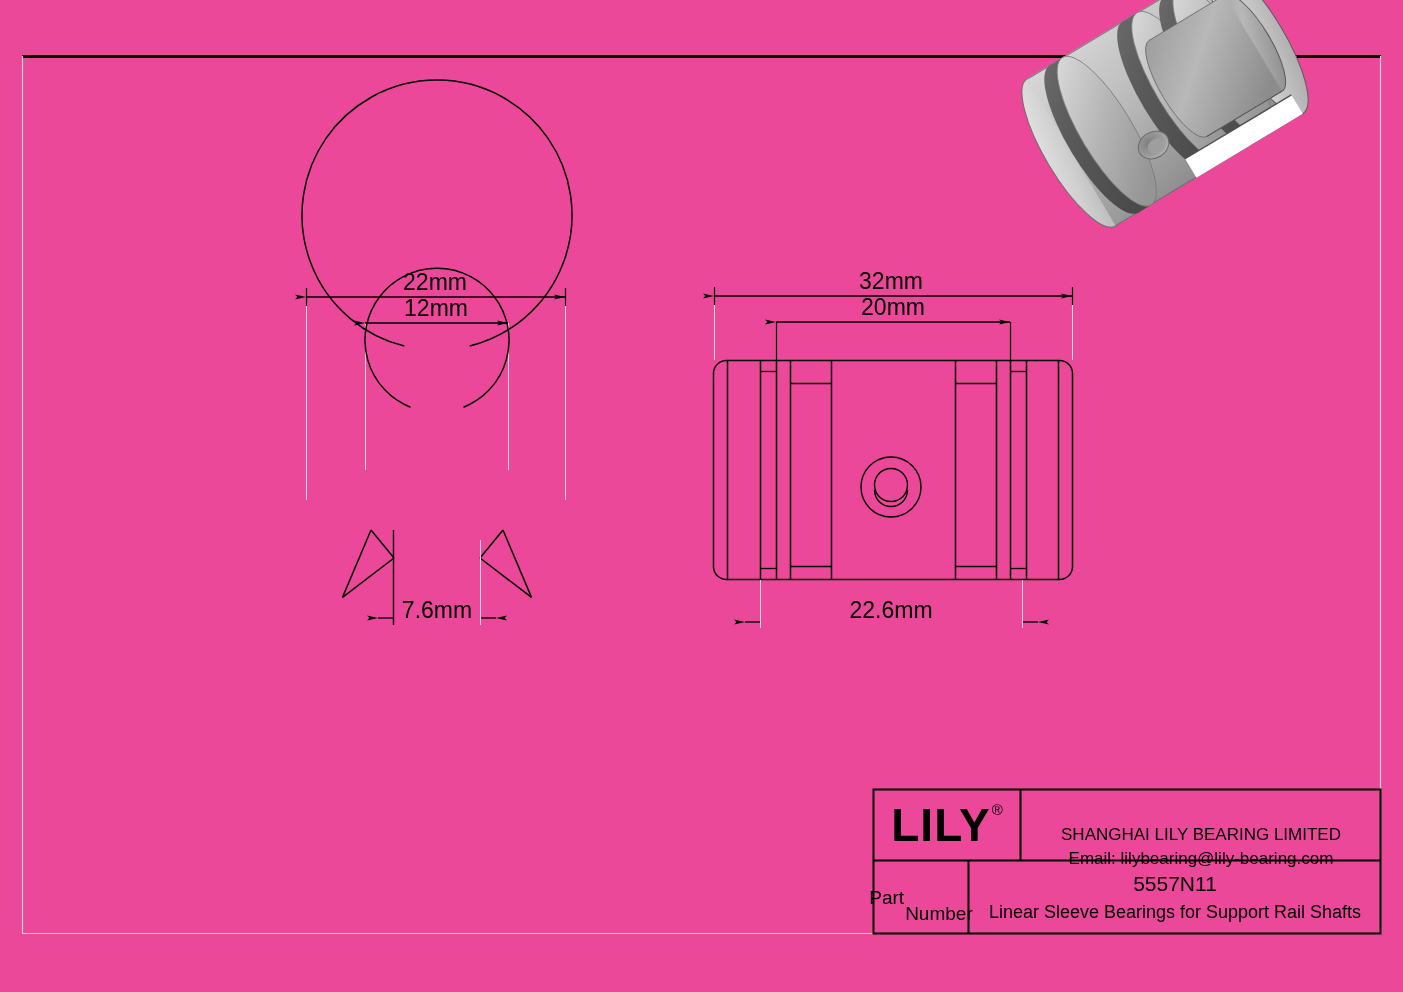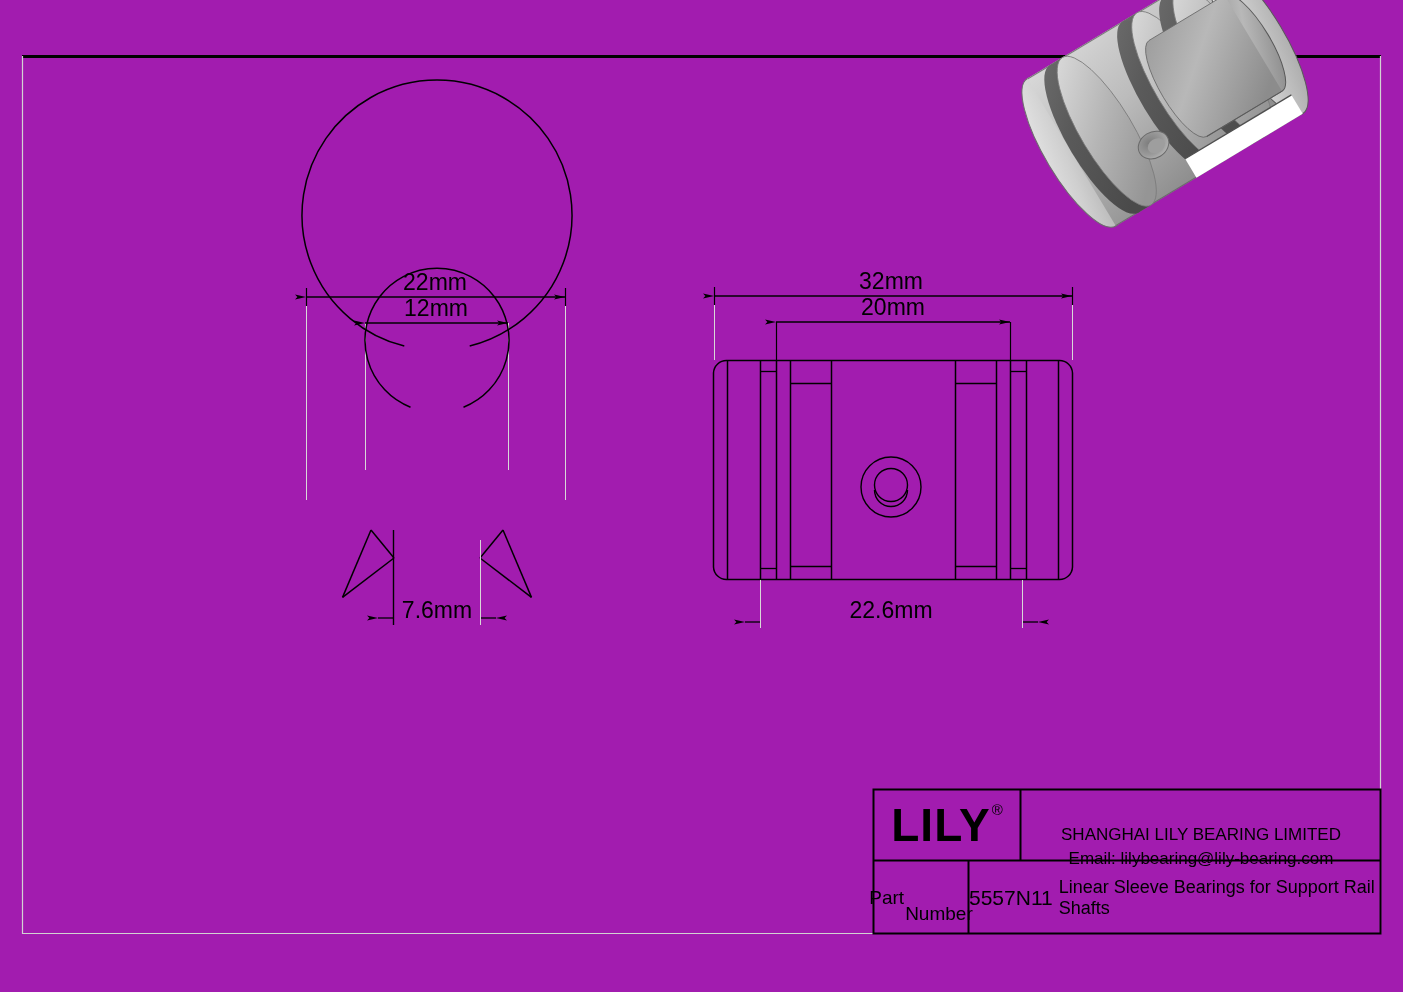--- a/index.html
+++ b/index.html
@@ -13,21 +13,21 @@
     width: 1403px;
     height: 992px;
     overflow: hidden;
     position: relative;
   }
   #sheet {
     position: absolute;
     left: 0; top: 0;
     width: 1403px;
     height: 992px;
-    background: #a21caf;
+    background: #ec4899;
   }
   svg.layer {
     position: absolute;
     left: 0; top: 0;
     width: 1403px;
     height: 992px;
   }
   .dimtext {
     font-family: "Liberation Sans", sans-serif;
     font-size: 23px;
@@ -297,21 +297,21 @@
     </div>
 
     <div style="position:absolute; left:0; top:72px; width:96px; height:73px;
                 display:flex; flex-direction:row; align-items:center;
                 justify-content:center; gap:1px;">
       <div style="font-family:'Liberation Sans',sans-serif; font-size:19px; color:#000;">Part</div>
       <div style="font-family:Liberation Sans, sans-serif; font-size:19px; color:#000;margin-top:32px;">Number</div>
     </div>
 
     <div style="position:absolute; left:96px; top:72px; width:412px; height:73px;
-                display:flex; flex-direction:row; align-items:center;
+                display:flex; flex-direction:column; align-items:center;
                 justify-content:center; gap:6px;">
       <div style="font-family:'Liberation Sans',sans-serif; font-size:21px; color:#000;">5557N11</div>
       <div style="font-family:'Liberation Sans',sans-serif; font-size:18px; color:#000;">Linear Sleeve Bearings for Support Rail Shafts</div>
     </div>
 
   </div>
 
 </div>
 
 </body></html>

